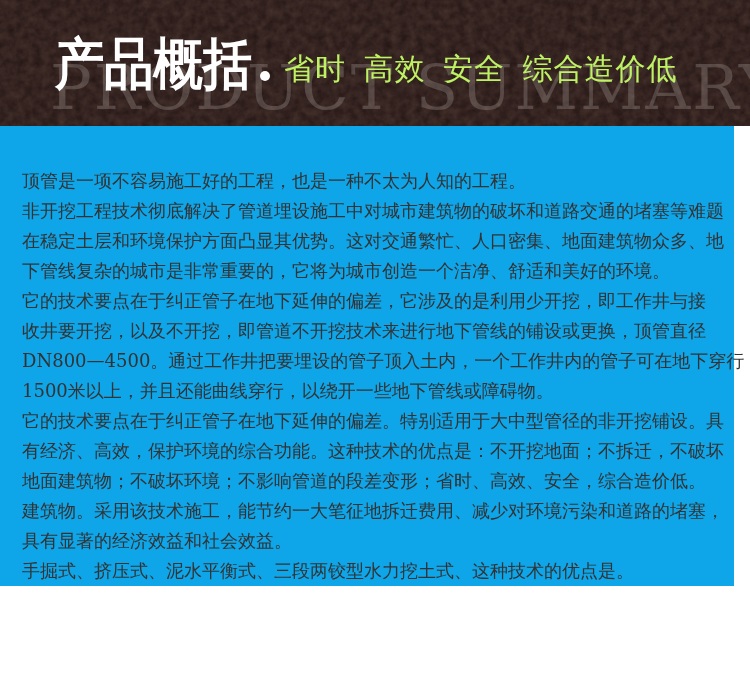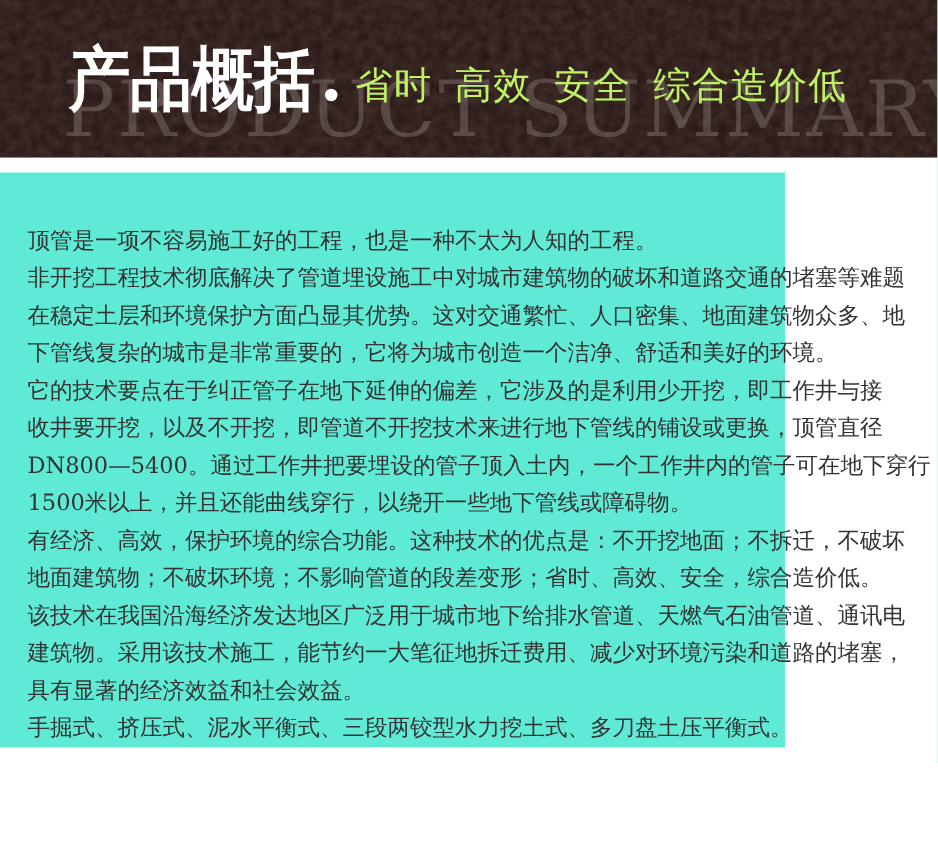--- a/index.html
+++ b/index.html
@@ -71,24 +71,23 @@
     letter-spacing: 1px;
     word-spacing: 7px;
     white-space: nowrap;
     z-index: 2;
   }
 
   
   .content {
     position: absolute;
     left: 0; top: 126px;
-    width: 628px;
+    width: 734px;
     padding: 40px 24px 0 22px;
-    background: #5eead4;
-    margin-top: 12px;
+    background: #0ea5e9;
   }
   .text-line {
     display: block;
     height: 30px;
     line-height: 30px;
     font-size: 18px;
     color: #333333;
     white-space: nowrap;
     font-family: "DejaVu Serif", "Liberation Serif", serif;
   }
@@ -117,21 +116,21 @@
   <div class="banner-tagline">省时 高效 安全 综合造价低</div>
 </div>
 
 <div class="content">
   <span class="text-line">顶管是一项不容易施工好的工程，也是一种不太为人知的工程。</span>
   <span class="text-line">非开挖工程技术彻底解决了管道埋设施工中对城市建筑物的破坏和道路交通的堵塞等难题</span>
   <span class="text-line">在稳定土层和环境保护方面凸显其优势。这对交通繁忙、人口密集、地面建筑物众多、地</span>
   <span class="text-line">下管线复杂的城市是非常重要的，它将为城市创造一个洁净、舒适和美好的环境。</span>
   <span class="text-line">它的技术要点在于纠正管子在地下延伸的偏差，它涉及的是利用少开挖，即工作井与接</span>
   <span class="text-line">收井要开挖，以及不开挖，即管道不开挖技术来进行地下管线的铺设或更换，顶管直径</span>
-  <span class="text-line">DN800—5400。通过工作井把要埋设的管子顶入土内，一个工作井内的管子可在地下穿行</span>
+  <span class="text-line">DN800—4500。通过工作井把要埋设的管子顶入土内，一个工作井内的管子可在地下穿行</span>
   <span class="text-line">1500米以上，并且还能曲线穿行，以绕开一些地下管线或障碍物。</span>
+  <span class="text-line">它的技术要点在于纠正管子在地下延伸的偏差。特别适用于大中型管径的非开挖铺设。具</span>
   <span class="text-line">有经济、高效，保护环境的综合功能。这种技术的优点是：不开挖地面；不拆迁，不破坏</span>
   <span class="text-line">地面建筑物；不破坏环境；不影响管道的段差变形；省时、高效、安全，综合造价低。</span>
-  <span class="text-line">该技术在我国沿海经济发达地区广泛用于城市地下给排水管道、天燃气石油管道、通讯电</span>
   <span class="text-line">建筑物。采用该技术施工，能节约一大笔征地拆迁费用、减少对环境污染和道路的堵塞，</span>
   <span class="text-line">具有显著的经济效益和社会效益。</span>
-  <span class="text-line">手掘式、挤压式、泥水平衡式、三段两铰型水力挖土式、多刀盘土压平衡式。</span>
+  <span class="text-line">手掘式、挤压式、泥水平衡式、三段两铰型水力挖土式、这种技术的优点是。</span>
 </div>
 
 </body></html>

